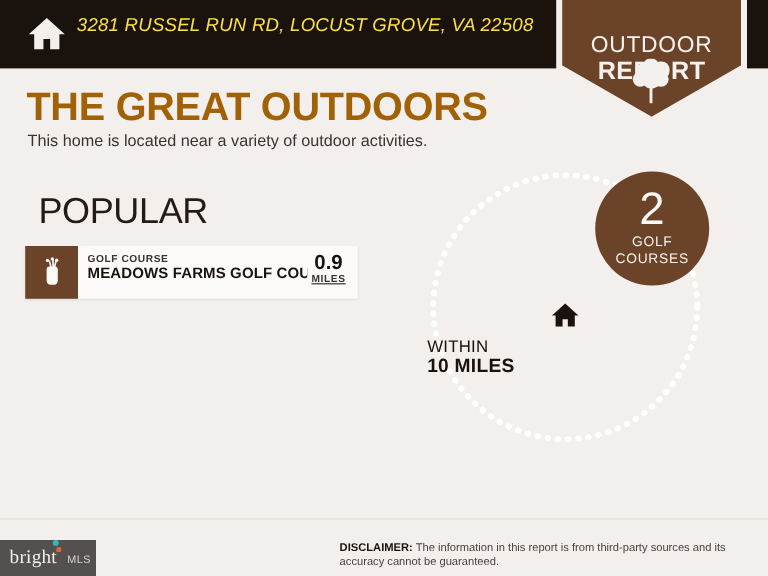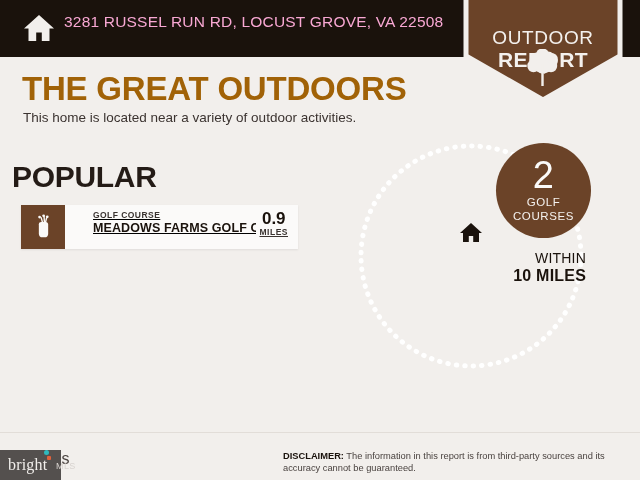--- a/index.html
+++ b/index.html
@@ -30,24 +30,25 @@
     background: #1a120c;
   }
   #header-home-icon {
     position: absolute;
     left: 22px; top: 11px;
     width: 34px; height: 34px;
   }
   #header-address {
     position: absolute;
     left: 64px; top: 13px;
-    color: #f9a8d4;
+    color: #fde047;
     font-size: 15.5px;
     letter-spacing: .2px;
     white-space: nowrap;
+    font-style: italic;
   }
 
   
   #outdoor-badge {
     position: absolute;
     left: 462px; top: -6px;
     width: 162px; height: 110px;
   }
   #outdoor-badge svg { display: block; }
   #badge-text-wrap {
@@ -89,23 +90,23 @@
   #page-subtitle {
     position: absolute;
     left: 23px; top: 110px;
     font-size: 13.5px;
     color: #3b3330;
   }
 
   
   #popular-heading {
     position: absolute;
-    left: 12px; top: 160px;
+    left: 32px; top: 160px;
     font-size: 30px;
-    font-weight: bold;
+    font-weight: normal;
     color: #241b16;
     letter-spacing: -0.3px;
   }
   #popular-list {
     position: absolute;
     left: 21px; top: 205px;
     width: 277px;
   }
   .poi-card {
     position: relative;
@@ -119,23 +120,22 @@
     flex: 0 0 44px;
     width: 44px; height: 44px;
     background: #6b4328;
     display: flex;
     align-items: center;
     justify-content: center;
   }
   .poi-icon-box svg { display: block; }
   .poi-text {
     flex: 1 1 auto;
-    padding: 5px 0 0 28px;
+    padding: 5px 0 0 8px;
     overflow: hidden;
-    text-decoration: underline;
   }
   .poi-category {
     font-size: 8.5px;
     font-weight: bold;
     letter-spacing: .45px;
     color: #3a3330;
     line-height: 11px;
   }
   .poi-name {
     font-size: 12.5px;
@@ -171,23 +171,23 @@
     left: 356px; top: 140px;
     width: 230px; height: 232px;
   }
   #radius-dotted-circle {
     position: absolute;
     left: 0; top: 0;
     width: 230px; height: 232px;
   }
   #radius-center {
     position: absolute;
-    left: 0; top: 82px;
+    left: 0; top: 112px;
     width: 230px;
-    text-align: right;
+    text-align: left;
   }
   #radius-home-icon {
     width: 24px; height: 22px;
     margin: 0 auto 6px auto;
   }
   #radius-within-label {
     font-size: 14px;
     color: #1a120c;
     letter-spacing: .2px;
     line-height: 17px;
@@ -238,21 +238,21 @@
   #footer-brand-text {
     position: absolute;
     left: 24px; top: 450px;
     font-size: 16px;
     color: #4a4340;
     letter-spacing: .2px;
   }
   #mls-logo {
     position: absolute;
     left: 0px; top: 450px;
-    width: 61px; height: 30px;
+    width: 80px; height: 30px;
     background: #54504e;
     text-decoration: underline;
   }
   #mls-logo-bright {
     position: absolute;
     left: 8px; top: 6px;
     font-family: "Liberation Serif", serif;
     font-size: 16px;
     color: #f2efec;
     letter-spacing: .2px;

